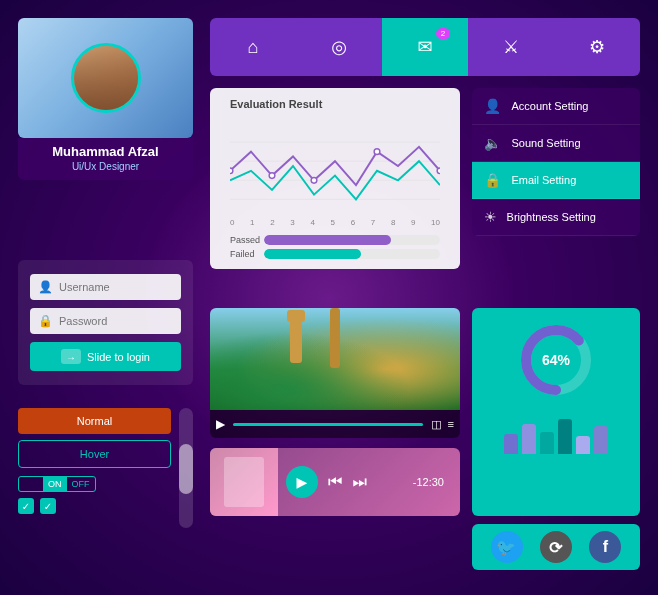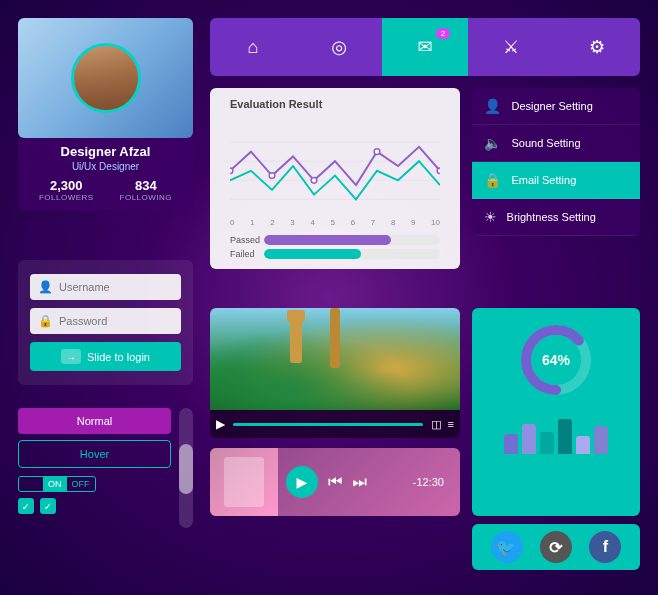--- a/index.html
+++ b/index.html
@@ -132,21 +132,21 @@
       left: 18px;
       width: 175px;
       display: flex;
       flex-direction: row;
       gap: 8px;
     }
     .btn-toggle-section {
       flex: 1;
     }
     .btn-normal {
-      background: #a21caf;
+      background: #c2410c;
       color: white;
       border: none;
       border-radius: 4px;
       width: 100%;
       padding: 7px;
       font-size: 11px;
       cursor: pointer;
       margin-bottom: 6px;
     }
     .btn-hover {
@@ -517,32 +517,22 @@
 </head>
 <body>
 
 <div class="profile-card">
   <div class="profile-photo-wrap">
     <div class="profile-photo-inner">
       <div class="profile-photo-silhouette"></div>
     </div>
   </div>
   <div class="profile-name-section">
-    <div class="profile-name">Designer Afzal</div>
+    <div class="profile-name">Muhammad Afzal</div>
     <div class="profile-title">Ui/Ux Designer</div>
-    <div class="profile-stats">
-      <div class="stat-item">
-        <div class="stat-number">2,300</div>
-        <div class="stat-label">FOLLOWERS</div>
-      </div>
-      <div class="stat-item">
-        <div class="stat-number">834</div>
-        <div class="stat-label">FOLLOWING</div>
-      </div>
-    </div>
   </div>
 </div>
 
 <div class="login-form">
   <div class="input-row">
     <span class="input-icon">👤</span>
     <input class="input-field" type="text" placeholder="Username" style="">
   </div>
   <div class="input-row">
     <span class="input-icon">🔒</span>
@@ -638,21 +628,21 @@
       <div class="legend-bar-bg">
         <div class="legend-bar-fill" style="width:55%;background:#00c4b4;"></div>
       </div>
     </div>
   </div>
 </div>
 
 <div class="settings-panel">
   <div class="setting-item">
     <span class="setting-icon">👤</span>
-    <span class="setting-label">Designer Setting</span>
+    <span class="setting-label">Account Setting</span>
   </div>
   <div class="setting-item">
     <span class="setting-icon">🔈</span>
     <span class="setting-label">Sound Setting</span>
   </div>
   <div class="setting-item active-setting">
     <span class="setting-icon">🔒</span>
     <span class="setting-label">Email Setting</span>
   </div>
   <div class="setting-item">

